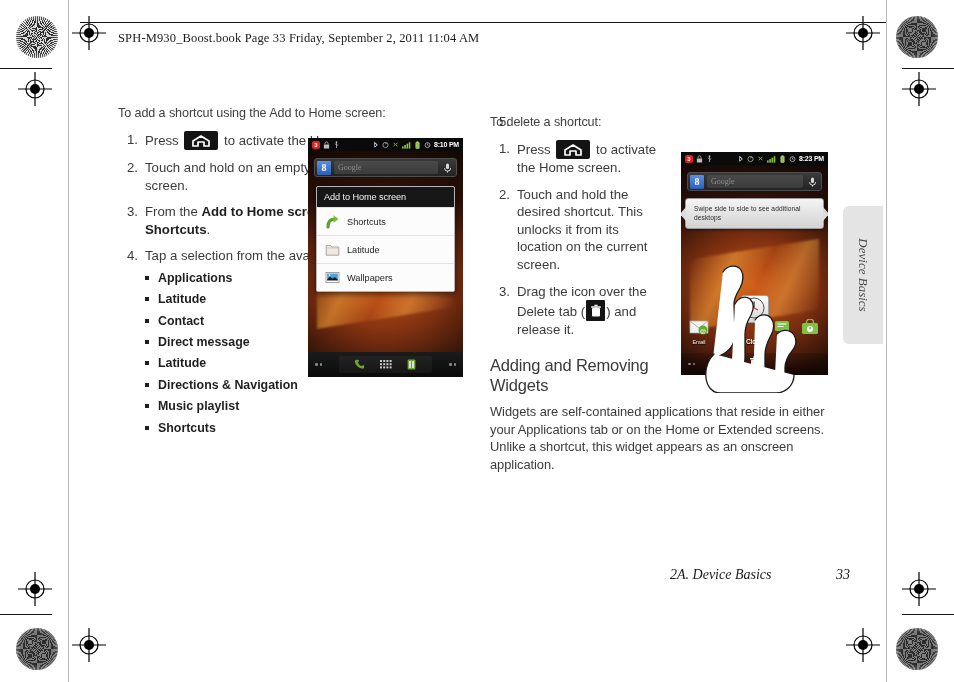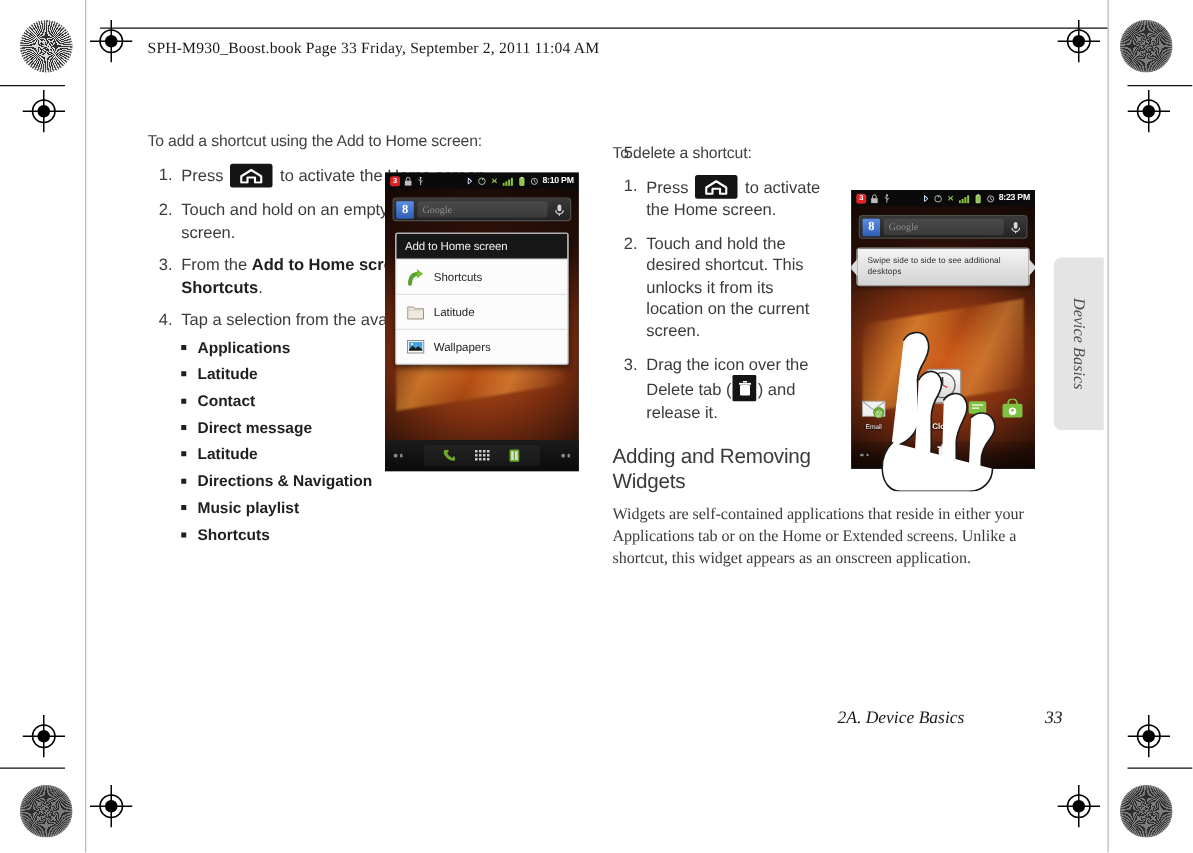--- a/index.html
+++ b/index.html
@@ -65,21 +65,20 @@
     width:4px;height:4px;background:#1f1f1f;
   }
 
   h2.sect{
     font-size:16.5px;font-weight:normal;color:#3a3a3a;
     margin:16px 0 8px 0;line-height:1.22;letter-spacing:-.2px;
   }
   p.body{
     font-size:12.9px;color:#3b3b3b;line-height:1.38;margin:0;
     letter-spacing:-.05px;
-    font-family:Liberation Serif, serif;
   }
 
   
   .keyicon{
     display:inline-block;vertical-align:-5px;
     width:34px;height:19px;background:#141414;border-radius:2px;
     position:relative;margin:0 2px;
   }
   .keyicon svg{position:absolute;left:50%;top:50%;transform:translate(-50%,-50%);}
   .trashicon{

